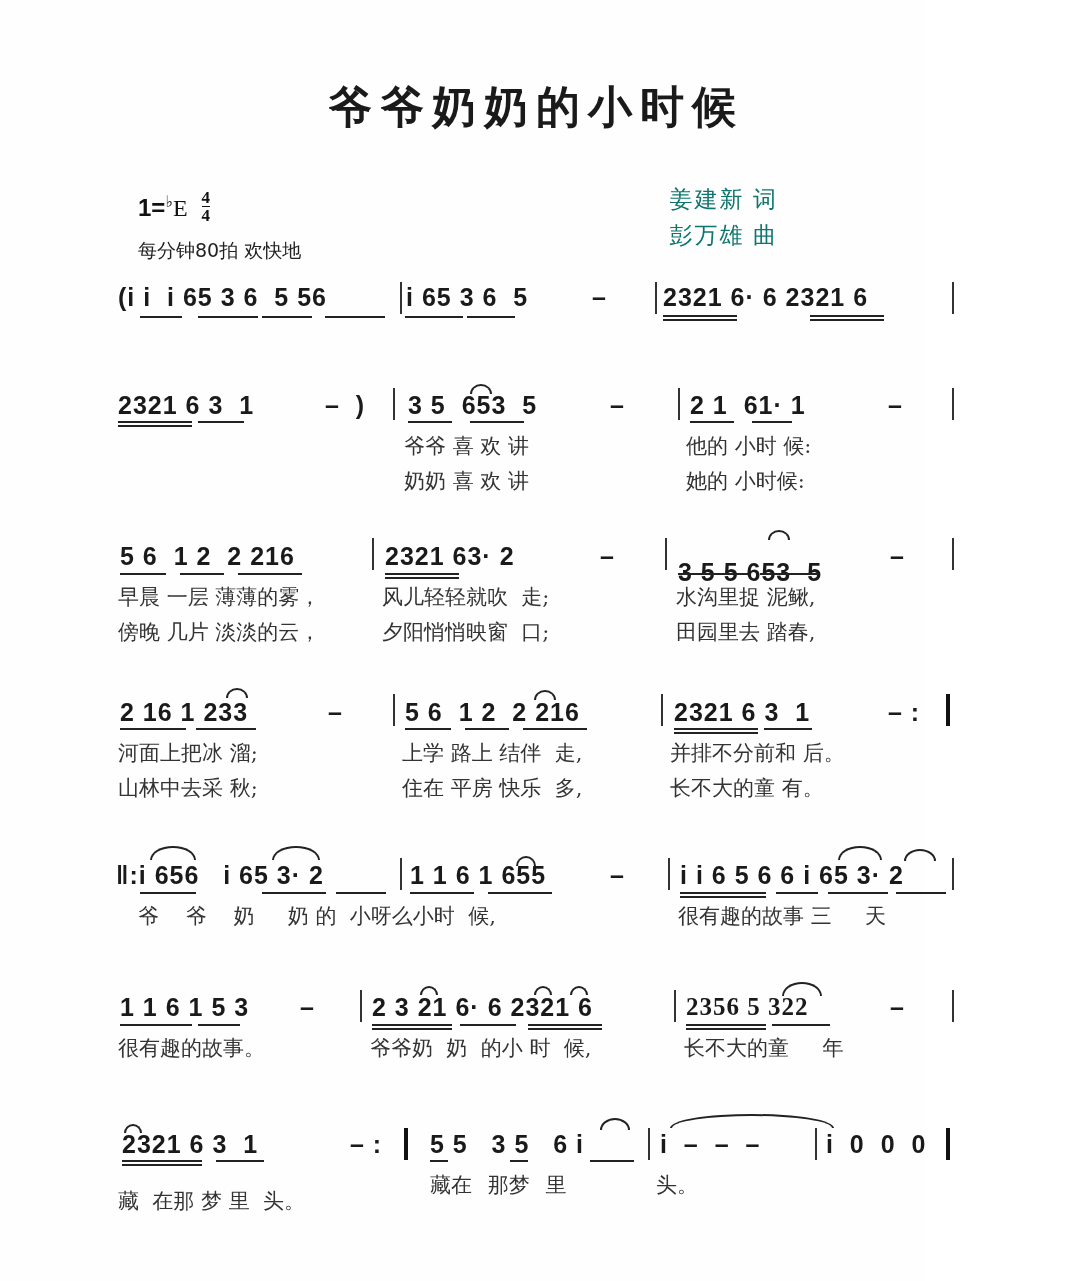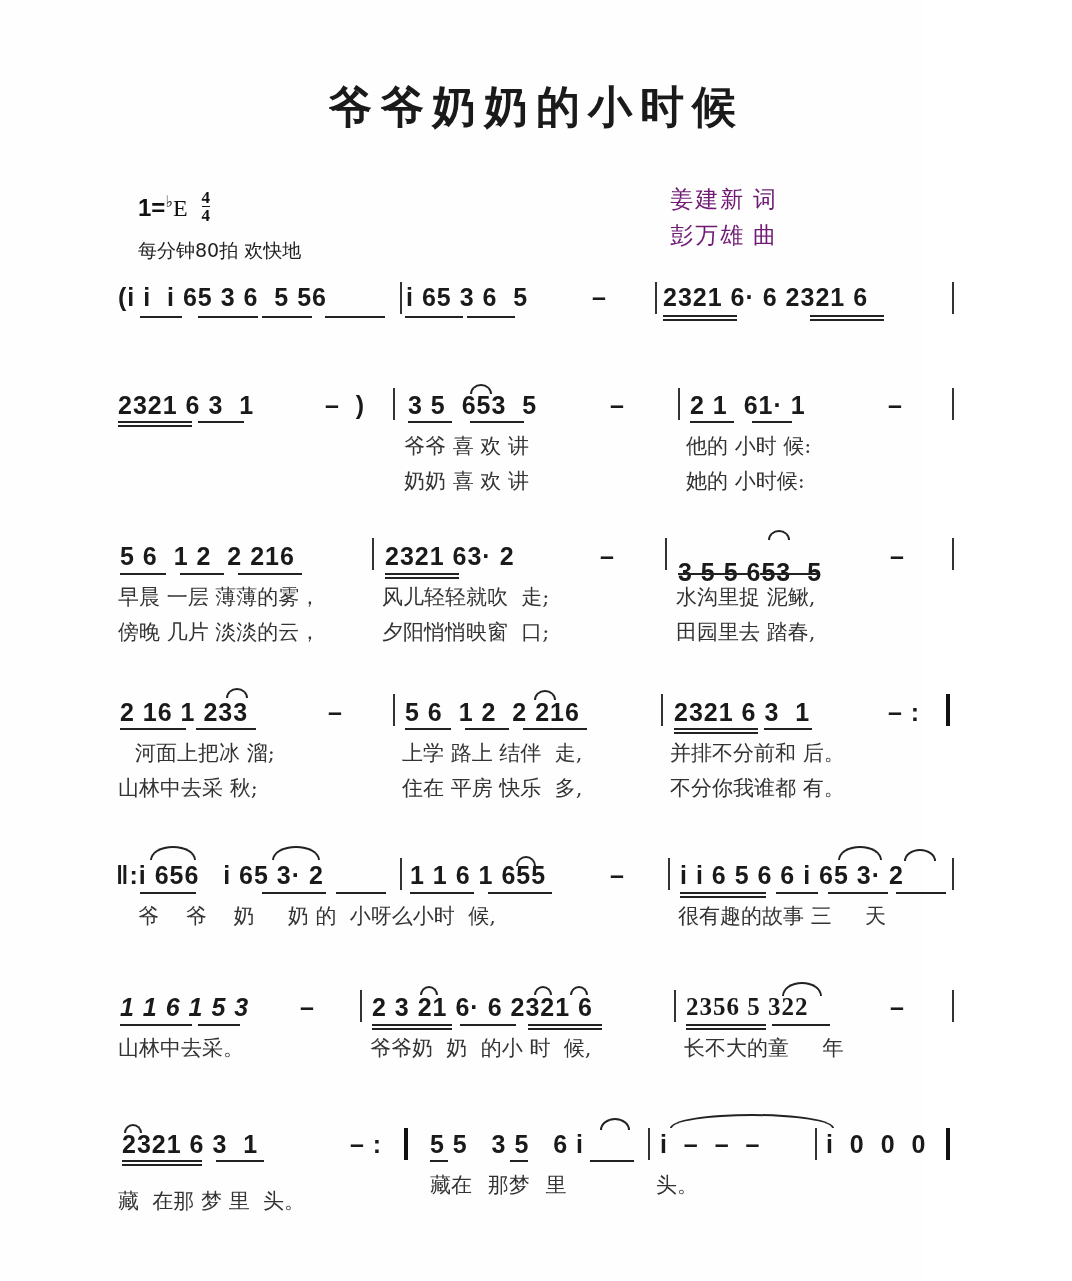--- a/index.html
+++ b/index.html
@@ -7,21 +7,21 @@
   .page { position:absolute; left:0; top:0; width:924px; height:1281px; background:#fefefe; }
   .title { position:absolute; left:0; width:1072px; top:78px; text-align:center;
            font-family:"DejaVu Serif", serif; font-size:44px; font-weight:bold; color:#1a1a1a; letter-spacing:8px; }
   .key { position:absolute; left:138px; top:192px; font-family:"Liberation Serif", serif; font-size:24px; color:#111; }
   .key b { font-family:"Liberation Sans", sans-serif; }
   .flat { font-size:16px; vertical-align:super; }
   .ts { display:inline-block; vertical-align:middle; text-align:center; font-family:"Liberation Serif", serif; font-size:17px; font-weight:bold; line-height:17px; margin-left:8px; position:relative; top:-4px; }
   .ts span { display:block; }
   .ts .mid { border-top:1.5px solid #111; }
   .tempo { position:absolute; left:138px; top:238px; font-family:"DejaVu Sans", sans-serif; font-size:19px; color:#222; }
-  .credit { position:absolute; right:146px; font-family:Liberation Serif, serif; font-size:23px; color:#701a75; letter-spacing:2px; }
+  .credit { position:absolute; right:146px; font-family:Liberation Sans, sans-serif; font-size:23px; color:#0f766e; letter-spacing:2px; }
   .notes { position:absolute; font-family:"Liberation Sans", sans-serif; font-weight:bold; font-size:25px; color:#1a1a1a; white-space:pre; letter-spacing:1px; }
   .lyric { position:absolute; font-family:"DejaVu Serif", serif; font-size:21px; color:#333; white-space:pre; }
   .bar { position:absolute; width:2px; background:#333; }
   .bar.thick { width:4px; background:#111; }
   .ul { position:absolute; height:1.5px; background:#222; }
   .slur { position:absolute; border:2px solid #222; border-bottom:none; border-radius:50% 50% 0 0 / 100% 100% 0 0; }
 </style>
 </head>
 <body>
 
@@ -64,38 +64,38 @@
       <div class="lyric" style="left: 382px; top: 583px;">风儿轻轻就吹  走;</div>
       <div class="lyric" style="left: 676px; top: 583px;">水沟里捉 泥鳅,</div>
       <div class="lyric" style="left: 118px; top: 618px;">傍晚 几片 淡淡的云，</div>
       <div class="lyric" style="left: 382px; top: 618px;">夕阳悄悄映窗  口;</div>
       <div class="lyric" style="left: 676px; top: 618px; text-align: center;">田园里去 踏春,</div>
       <div class="notes" style="left: 120px; top: 698px;">2 16 1 233</div>
       <div class="notes" style="left: 328px; top: 698px;">–</div>
       <div class="notes" style="left: 405px; top: 698px;">5 6  1 2  2 216</div>
       <div class="notes" style="left: 674px; top: 698px;">2321 6 3  1</div>
       <div class="notes" style="left: 888px; top: 698px;">– :</div>
-      <div class="lyric" style="left: 118px; top: 739px; margin-left: 17px;">河面上把冰 溜;</div>
+      <div class="lyric" style="left: 118px; top: 739px;">河面上把冰 溜;</div>
       <div class="lyric" style="left: 402px; top: 739px;">上学 路上 结伴  走,</div>
       <div class="lyric" style="left: 670px; top: 739px;">并排不分前和 后。</div>
       <div class="lyric" style="left: 118px; top: 774px;">山林中去采 秋;</div>
       <div class="lyric" style="left: 402px; top: 774px;">住在 平房 快乐  多,</div>
-      <div class="lyric" style="left: 670px; top: 774px;">不分你我谁都 有。</div>
+      <div class="lyric" style="left: 670px; top: 774px;">长不大的童 有。</div>
       <div class="notes" style="left: 116px; top: 861px;">‖:i 656   i 65 3· 2</div>
       <div class="notes" style="left: 410px; top: 861px;">1 1 6 1 655</div>
       <div class="notes" style="left: 610px; top: 861px;">–</div>
       <div class="notes" style="left: 680px; top: 861px;">i i 6 5 6 6 i 65 3· 2</div>
       <div class="lyric" style="left: 138px; top: 902px;">爷    爷    奶     奶 的  小呀么小时  候,</div>
       <div class="lyric" style="left: 678px; top: 902px;">很有趣的故事 三     天</div>
-      <div class="notes" style="left: 120px; top: 993px; font-style: italic;">1 1 6 1 5 3</div>
+      <div class="notes" style="left: 120px; top: 993px;">1 1 6 1 5 3</div>
       <div class="notes" style="left: 300px; top: 993px;">–</div>
       <div class="notes" style="left: 372px; top: 993px;">2 3 21 6· 6 2321 6</div>
       <div class="notes" style="left: 686px; top: 993px; font-family: Liberation Serif, serif;">2356 5 322</div>
       <div class="notes" style="left: 890px; top: 993px;">–</div>
-      <div class="lyric" style="left: 118px; top: 1034px;">山林中去采。</div>
+      <div class="lyric" style="left: 118px; top: 1034px;">很有趣的故事。</div>
       <div class="lyric" style="left: 370px; top: 1034px;">爷爷奶  奶  的小 时  候,</div>
       <div class="lyric" style="left: 684px; top: 1034px;">长不大的童     年</div>
       <div class="notes" style="left: 122px; top: 1130px;">2321 6 3  1</div>
       <div class="notes" style="left: 350px; top: 1130px;">– :</div>
       <div class="notes" style="left: 430px; top: 1130px;">5 5   3 5   6 i</div>
       <div class="notes" style="left: 660px; top: 1130px;">i  –  –  –</div>
       <div class="notes" style="left: 826px; top: 1130px;">i  0  0  0</div>
       <div class="lyric" style="left: 118px; top: 1171px; margin-top: 16px;">藏  在那 梦 里  头。</div>
       <div class="lyric" style="left: 430px; top: 1171px; font-family: Liberation Serif, serif;">藏在   那梦   里</div>
       <div class="lyric" style="left: 656px; top: 1171px;">头。</div>

